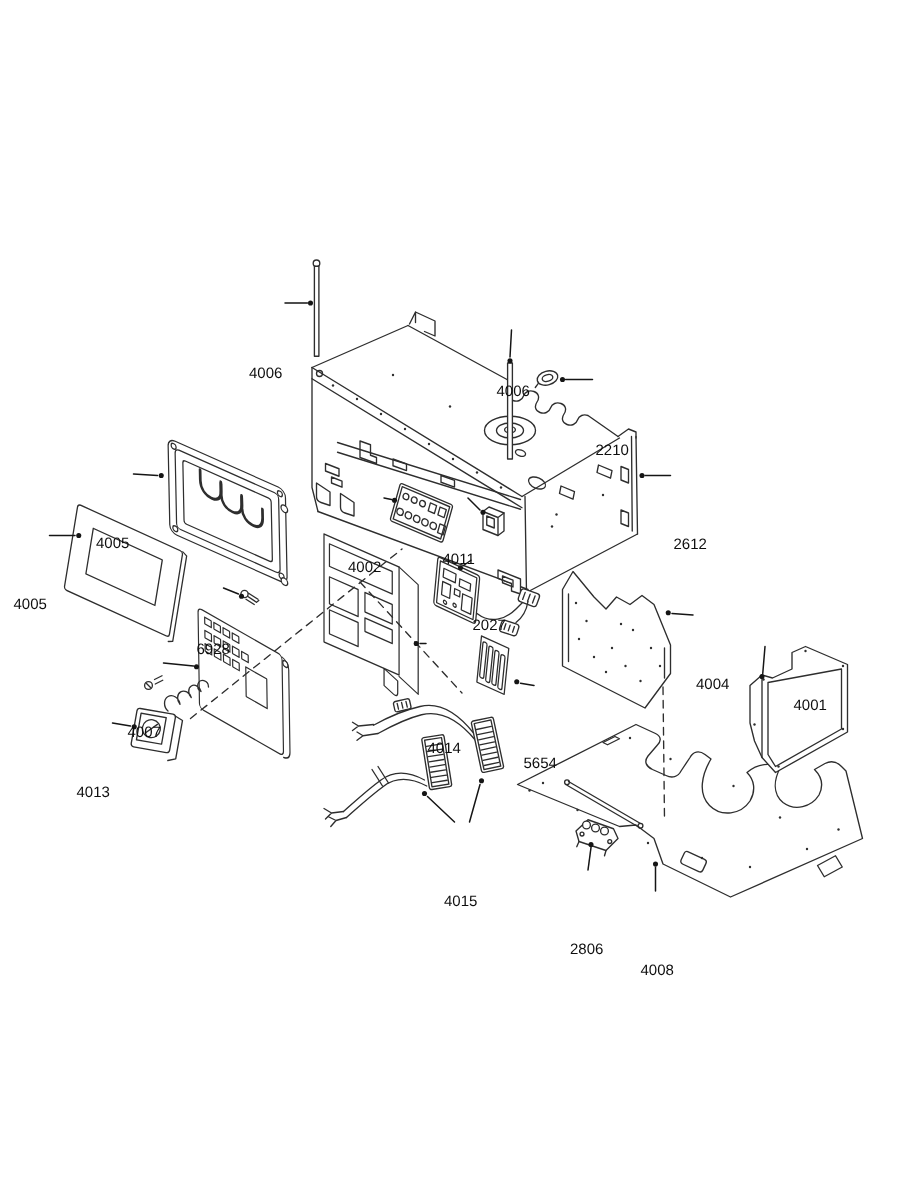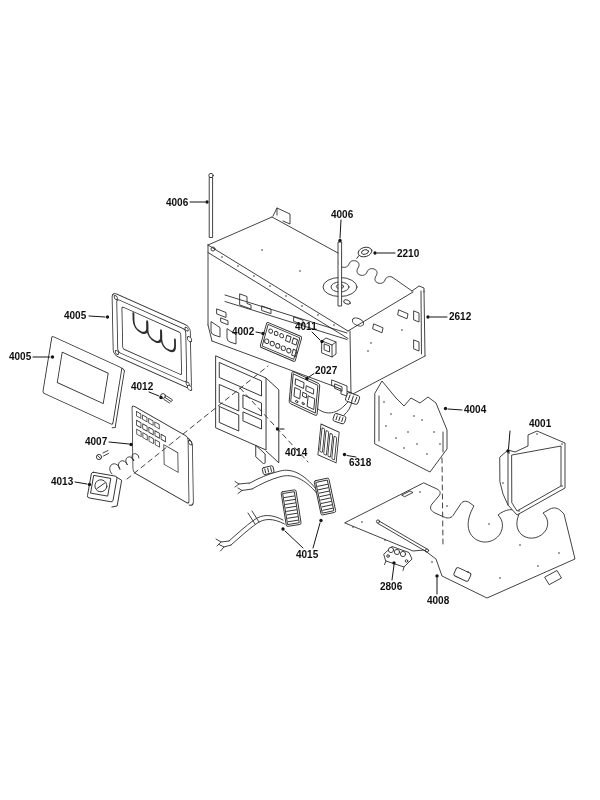--- a/index.html
+++ b/index.html
@@ -1,20 +1,20 @@
 <!DOCTYPE html>
 <html><head>
 <meta charset="utf-8">
 <style>
   html,body{margin:0;padding:0;background:#ffffff;}
   #canvas{position:relative;width:600px;height:800px;background:#ffffff;overflow:hidden;
           font-family:"Liberation Sans", sans-serif;}
   #drawing-svg{position:absolute;left:0;top:0;}
-  .callout{position:absolute;font-size:10px;font-weight:700;color:#0e0e0e;
-           letter-spacing:0;line-height:11px;white-space:nowrap;user-select:none;}
+  .callout{position:absolute;font-size:10px;font-weight:400;color:#0e0e0e;
+           letter-spacing:0;line-height:11px;white-space:nowrap;user-select:none;margin-top:47px;}
 </style>
 </head>
 <body>
 
 <div id="canvas">
 
   <svg id="drawing-svg" width="600" height="800" viewBox="0 0 600 800">
     <g stroke="#2e2e2e" stroke-width="0.9" fill="none" stroke-linejoin="round" stroke-linecap="round">
 
       <g>
@@ -367,23 +367,23 @@
 
   <div class="callout" style="left:166px;top:197px">4006</div>
   <div class="callout" style="left:331px;top:209px">4006</div>
   <div class="callout" style="left:397px;top:248px">2210</div>
   <div class="callout" style="left:449px;top:311px">2612</div>
   <div class="callout" style="left:232px;top:326px">4002</div>
   <div class="callout" style="left:295px;top:321px">4011</div>
   <div class="callout" style="left:315px;top:365px">2027</div>
   <div class="callout" style="left:64px;top:310px">4005</div>
   <div class="callout" style="left:9px;top:351px">4005</div>
-  <div class="callout" style="left:131px;top:381px">4012</div>
+  <div class="callout" style="left:131px;top:381px">6928</div>
   <div class="callout" style="left:85px;top:436px">4007</div>
   <div class="callout" style="left:51px;top:476px">4013</div>
   <div class="callout" style="left:285px;top:447px">4014</div>
-  <div class="callout" style="left:349px;top:457px">6318</div>
+  <div class="callout" style="left:349px;top:457px">5654</div>
   <div class="callout" style="left:296px;top:549px">4015</div>
   <div class="callout" style="left:380px;top:581px">2806</div>
   <div class="callout" style="left:427px;top:595px">4008</div>
   <div class="callout" style="left:464px;top:404px">4004</div>
   <div class="callout" style="left:529px;top:418px">4001</div>
 </div>
 
 </body></html>

